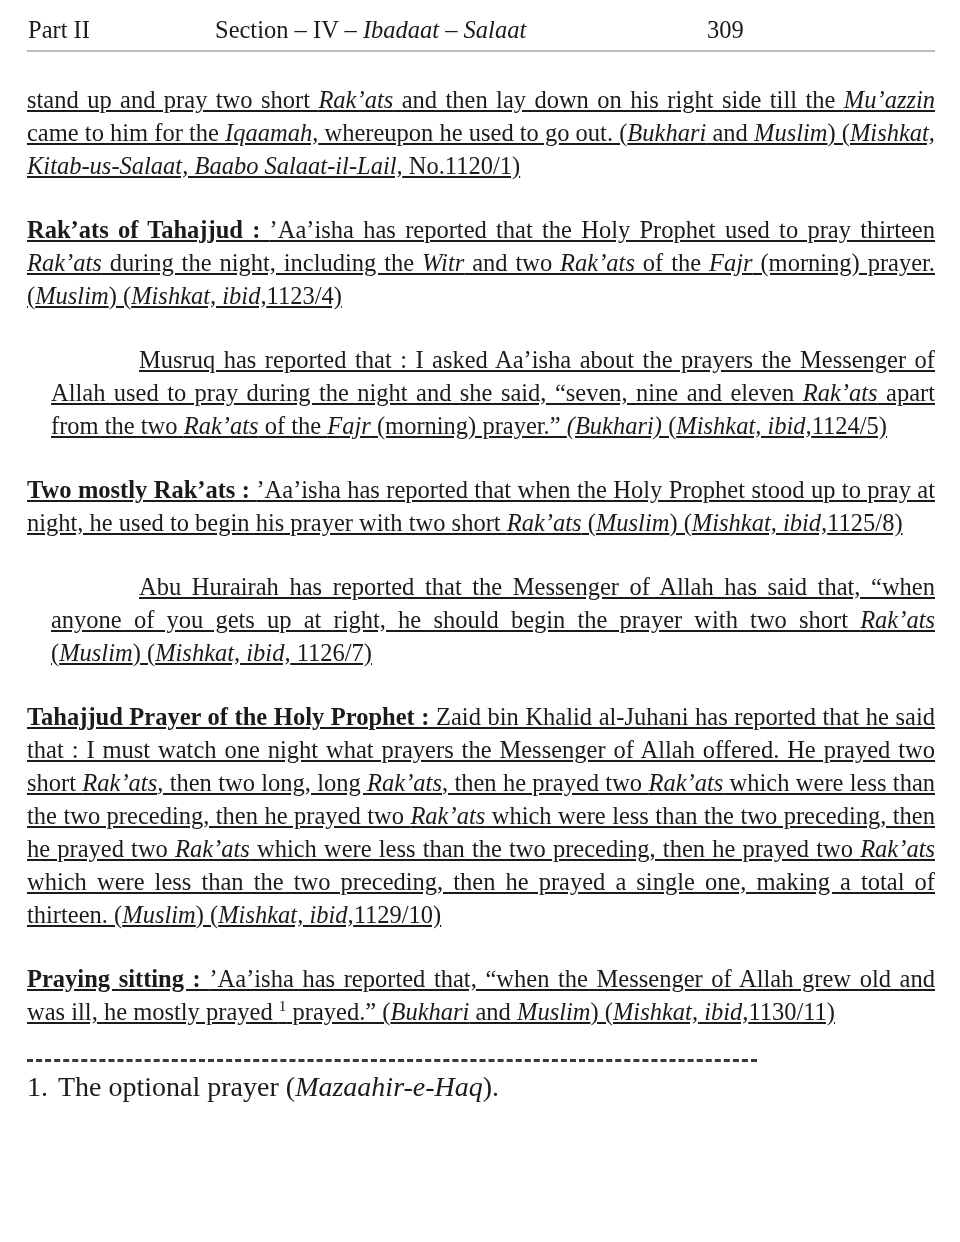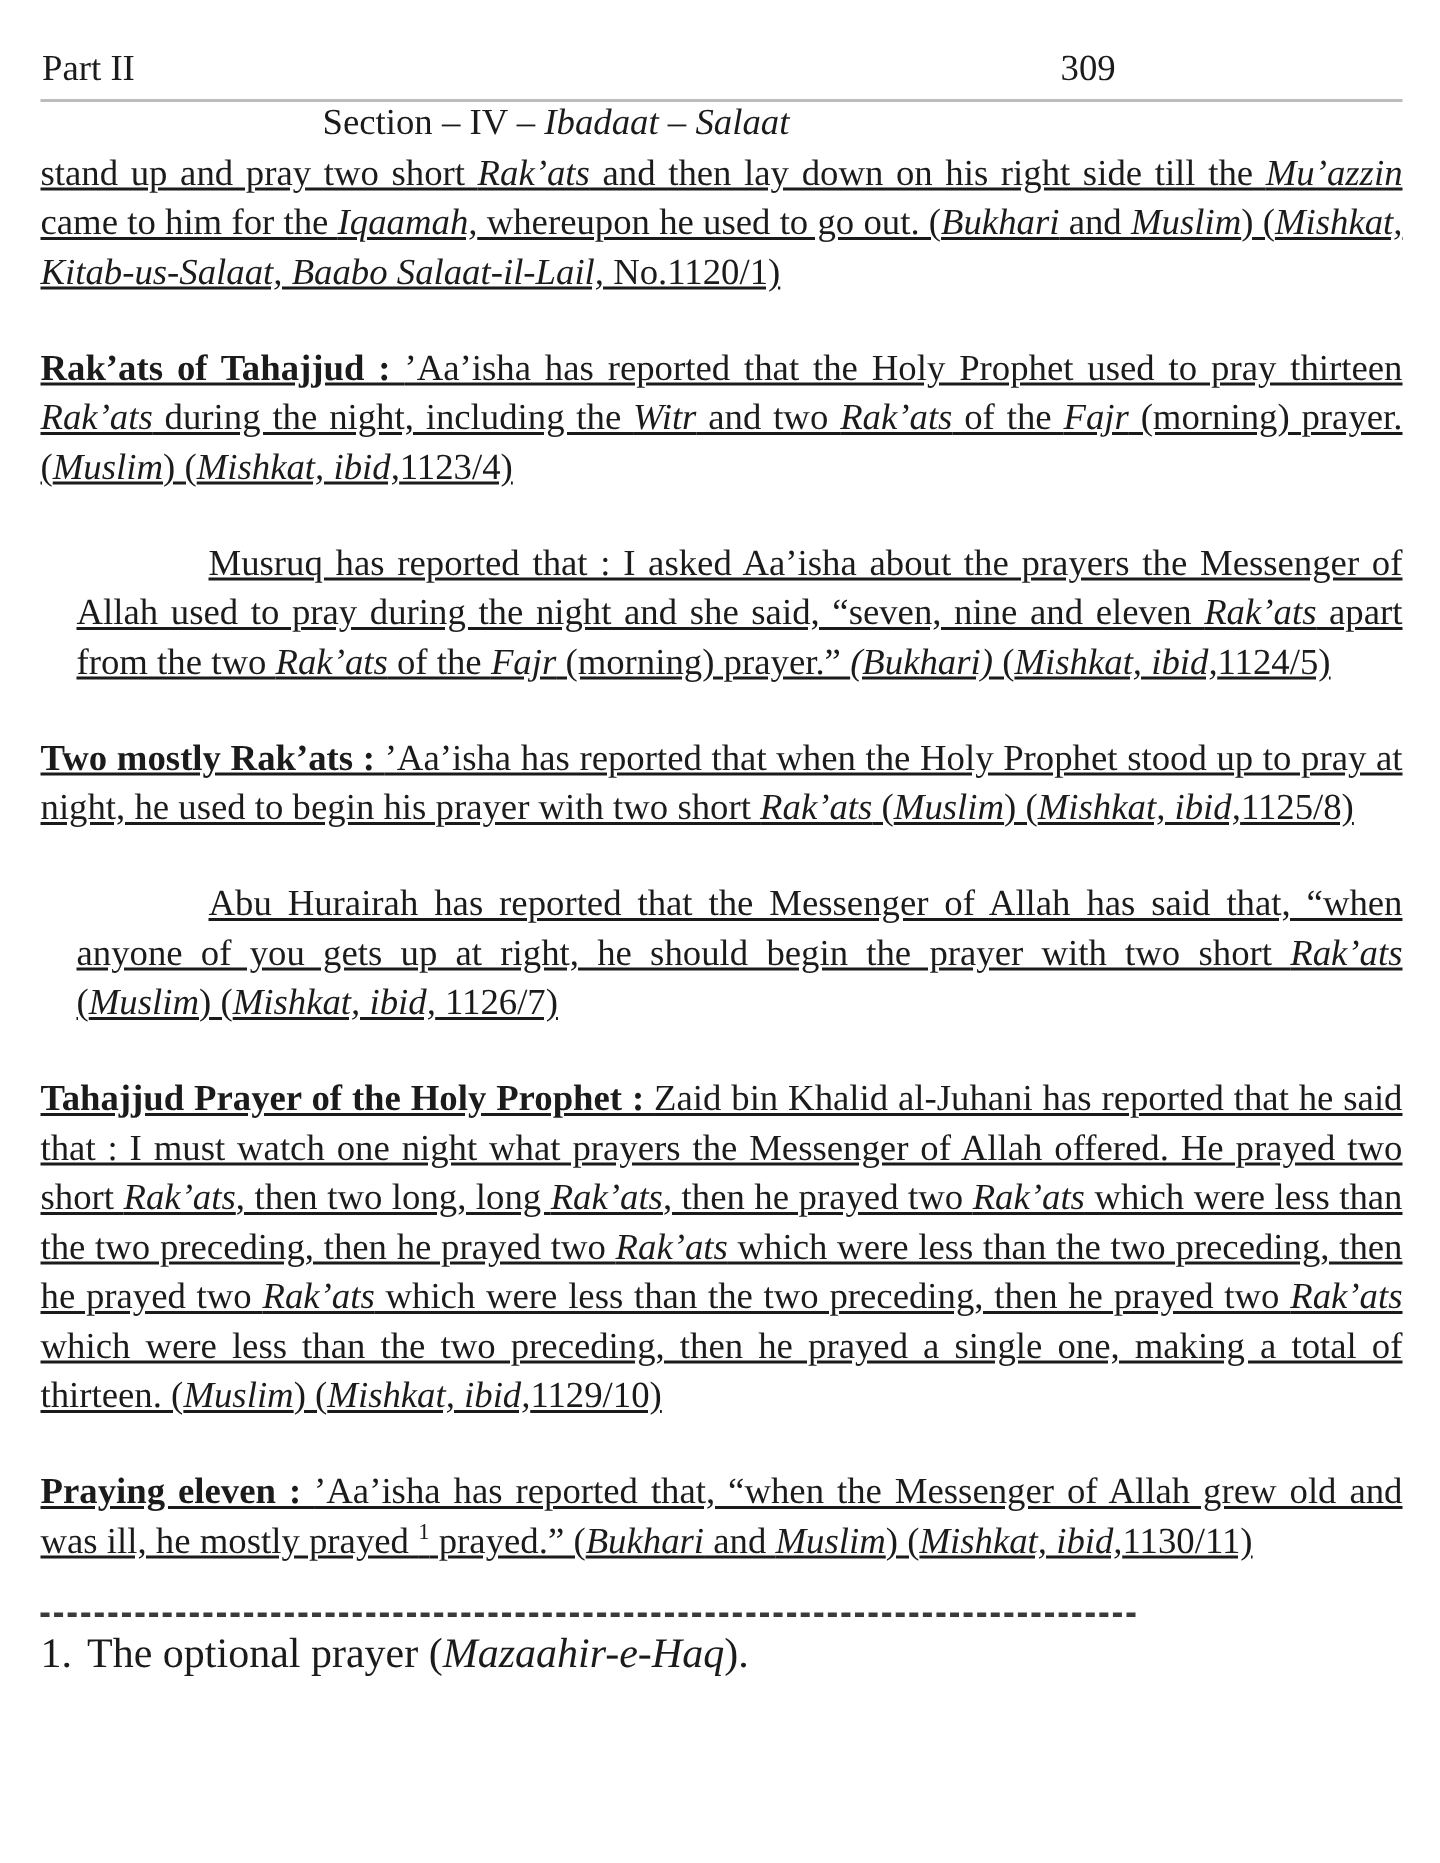--- a/index.html
+++ b/index.html
@@ -3,24 +3,24 @@
 <meta charset="utf-8">
 <style>
   html,body{margin:0;padding:0;}
   body{
     width:960px;height:1242px;
     background:#ffffff;
     color:#1b1b1b;
     font-family:"Liberation Serif","DejaVu Serif",serif;
     overflow:hidden;
   }
-  .page{padding:32px 25px 0 27px;}
+  .page{padding:16px 25px 0 27px;}
   .hdr{position:relative;height:34px;font-size:24.5px;}
   .hdr .left{position:absolute;left:1px;top:0;}
-  .hdr .center{position:absolute;left:188px;top:0;margin-top:36px;}
+  .hdr .center{position:absolute;left:188px;top:0;}
   .hdr .pnum{position:absolute;left:680px;top:0;}
   .hdr-rule{border-bottom:2px solid #bcbcbc;height:0;margin-top:0px;}
   .content{margin-top:31px;}
   .para{
     font-size:24.5px;line-height:33px;
     text-align:justify;
     margin:0 0 31px 0;
     text-decoration:underline;
   }
   .para.indent{text-indent:88px;margin-left:24px;}
@@ -47,21 +47,21 @@
   </div>
   <div class="hdr-rule"></div>
 
   <div class="content">
       <p class="para"><span>stand up and pray two short </span><span class="i">Rak’ats</span><span> and then lay down on his right side till the </span><span class="i">Mu’azzin</span><span> came to him for the </span><span class="i">Iqaamah,</span><span> whereupon he used to go out. (</span><span class="i">Bukhari</span><span> and </span><span class="i">Muslim</span><span>) (</span><span class="i">Mishkat, Kitab-us-Salaat, Baabo Salaat-il-Lail,</span><span> No.1120/1)</span></p>
       <p class="para"><span class="b">Rak’ats of Tahajjud : </span><span>’Aa’isha has reported that the Holy Prophet used to pray thirteen </span><span class="i">Rak’ats</span><span> during the night, including the </span><span class="i">Witr</span><span> and two </span><span class="i">Rak’ats</span><span> of the </span><span class="i">Fajr</span><span> (morning) prayer. (</span><span class="i">Muslim</span><span>) (</span><span class="i">Mishkat, ibid,</span><span>1123/4)</span></p>
       <p class="para indent"><span>Musruq has reported that : I asked Aa’isha about the prayers the Messenger of Allah used to pray during the night and she said, “seven, nine and eleven </span><span class="i">Rak’ats</span><span> apart from the two </span><span class="i">Rak’ats</span><span> of the </span><span class="i">Fajr</span><span> (morning) prayer.” </span><span class="i">(Bukhari)</span><span> (</span><span class="i">Mishkat, ibid,</span><span>1124/5)</span></p>
       <p class="para"><span class="b">Two mostly Rak’ats : </span><span>’Aa’isha has reported that when the Holy Prophet stood up to pray at night, he used to begin his prayer with two short </span><span class="i">Rak’ats</span><span> (</span><span class="i">Muslim</span><span>) (</span><span class="i">Mishkat, ibid,</span><span>1125/8)</span></p>
       <p class="para indent"><span>Abu Hurairah has reported that the Messenger of Allah has said that, “when anyone of you gets up at right, he should begin the prayer with two short </span><span class="i">Rak’ats</span><span> (</span><span class="i">Muslim</span><span>) (</span><span class="i">Mishkat, ibid,</span><span> 1126/7)</span></p>
       <p class="para"><span class="b">Tahajjud Prayer of the Holy Prophet : </span><span>Zaid bin Khalid al-Juhani has reported that he said that : I must watch one night what prayers the Messenger of Allah offered. He prayed two short </span><span class="i">Rak’ats</span><span>, then two long, long </span><span class="i">Rak’ats</span><span>, then he prayed two </span><span class="i">Rak’ats</span><span> which were less than the two preceding, then he prayed two </span><span class="i">Rak’ats</span><span> which were less than the two preceding, then he prayed two </span><span class="i">Rak’ats</span><span> which were less than the two preceding, then he prayed two </span><span class="i">Rak’ats</span><span> which were less than the two preceding, then he prayed a single one, making a total of thirteen. (</span><span class="i">Muslim</span><span>) (</span><span class="i">Mishkat, ibid,</span><span>1129/10)</span></p>
-      <p class="para"><span class="b">Praying eleven : </span><span>’Aa’isha has reported that, “when the Messenger of Allah grew old and was ill, he mostly prayed </span><sup>1</sup><span> prayed.” (</span><span class="i">Bukhari</span><span> and </span><span class="i">Muslim</span><span>) (</span><span class="i">Mishkat, ibid,</span><span>1130/11)</span></p>
+      <p class="para"><span class="b">Praying sitting : </span><span>’Aa’isha has reported that, “when the Messenger of Allah grew old and was ill, he mostly prayed </span><sup>1</sup><span> prayed.” (</span><span class="i">Bukhari</span><span> and </span><span class="i">Muslim</span><span>) (</span><span class="i">Mishkat, ibid,</span><span>1130/11)</span></p>
     </div>
 
   <div class="sep"></div>
 
   <div class="footnote">
     <span class="num">1.</span><span><span>The optional prayer (</span><span class="i">Mazaahir-e-Haq</span><span>).</span></span>
   </div>
 
 </div>
 

